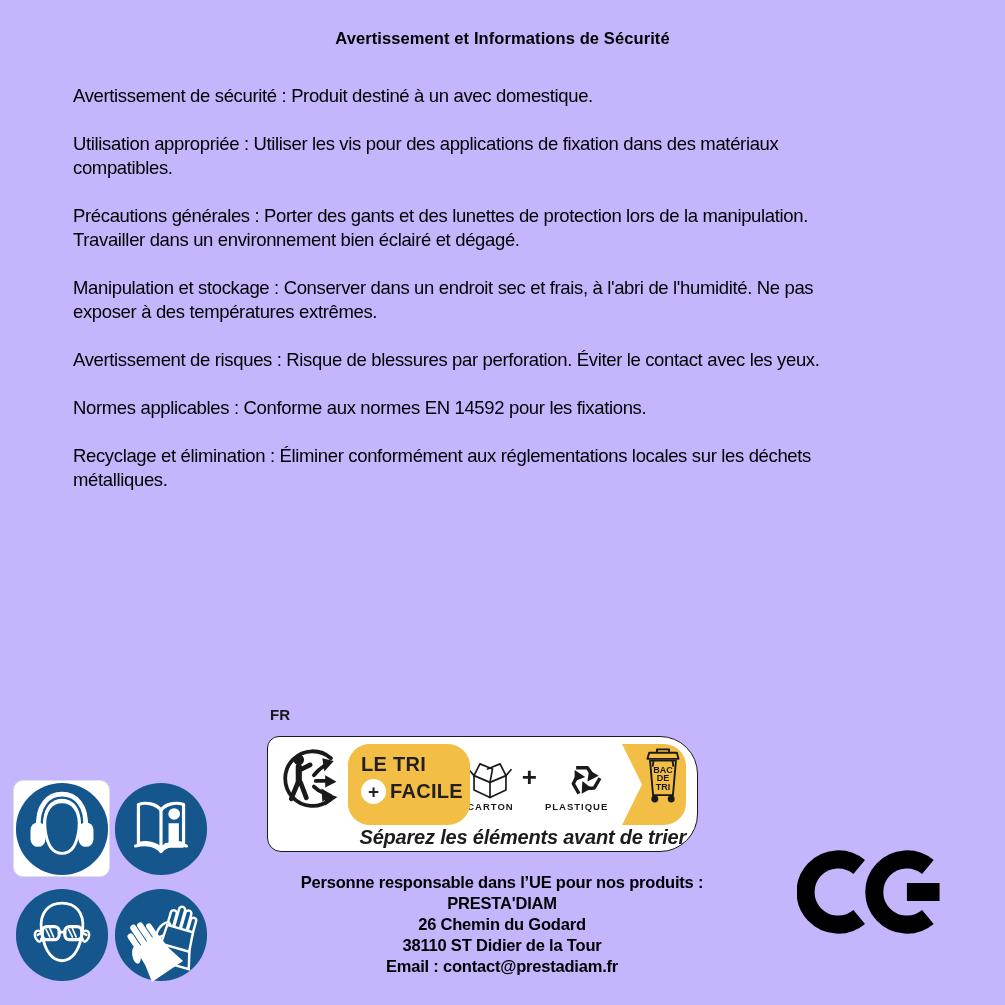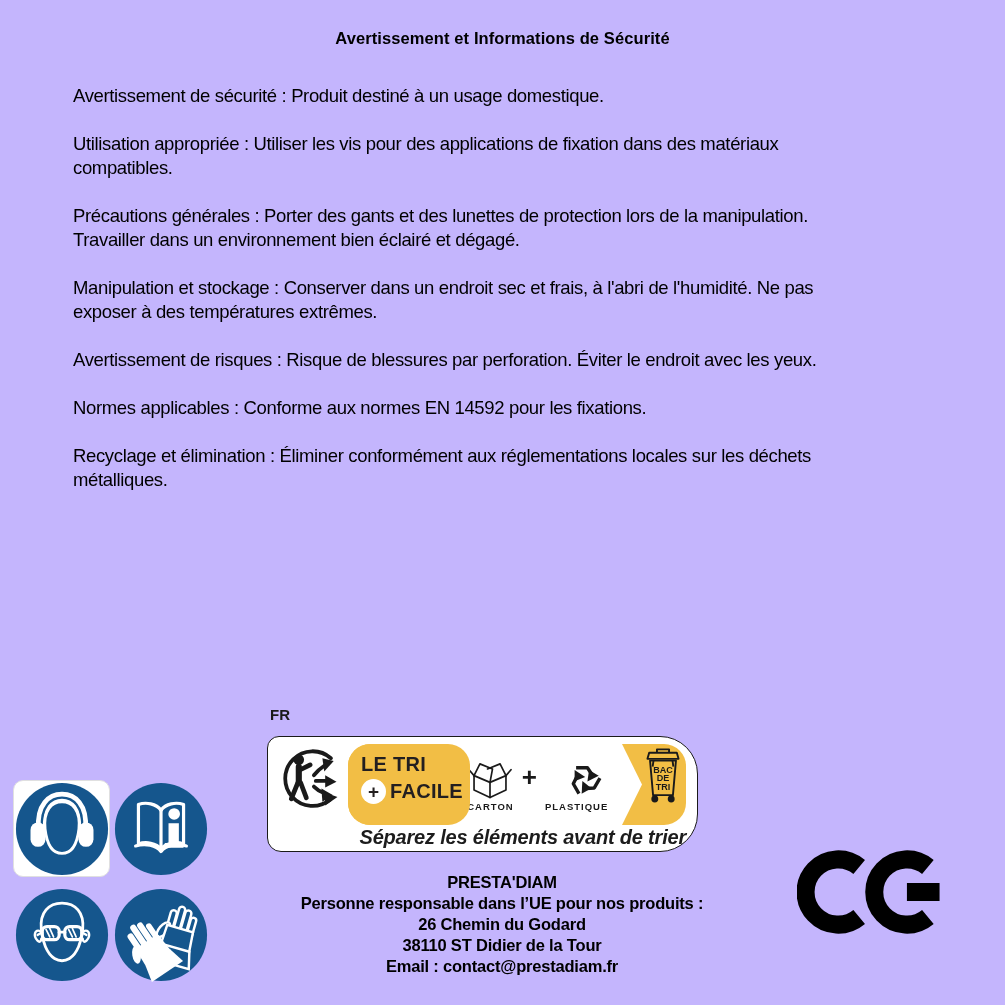--- a/index.html
+++ b/index.html
@@ -55,28 +55,28 @@
   .ce{position:absolute;left:797px;top:842px;width:146px;height:100px;}
 </style>
 </head>
 <body>
 
 <div id="page">
 
   <div class="doc-title">Avertissement et Informations de Sécurité</div>
 
   <div class="content">
-    <p class="para">Avertissement de sécurité : Produit destiné à un usage domestique.</p>
+    <p class="para">Avertissement de sécurité : Produit destiné à un avec domestique.</p>
     <p class="para">Utilisation appropriée : Utiliser les vis pour des applications de fixation dans des matériaux
 compatibles.</p>
     <p class="para">Précautions générales : Porter des gants et des lunettes de protection lors de la manipulation.
 Travailler dans un environnement bien éclairé et dégagé.</p>
     <p class="para">Manipulation et stockage : Conserver dans un endroit sec et frais, à l'abri de l'humidité. Ne pas
 exposer à des températures extrêmes.</p>
-    <p class="para">Avertissement de risques : Risque de blessures par perforation. Éviter le endroit avec les yeux.</p>
+    <p class="para">Avertissement de risques : Risque de blessures par perforation. Éviter le contact avec les yeux.</p>
     <p class="para">Normes applicables : Conforme aux normes EN 14592 pour les fixations.</p>
     <p class="para">Recyclage et élimination : Éliminer conformément aux réglementations locales sur les déchets
 métalliques.</p>
   </div>
 
   <div class="icons-grid">
 
     <div class="sticker">
       <svg class="picto" viewBox="0 0 100 100">
         <circle cx="50" cy="50" r="49" fill="#15568D"></circle>
@@ -218,22 +218,22 @@
             <text x="22" y="49">TRI</text>
           </g>
         </svg>
       </div>
     </div>
 
     <div class="tri-instruction">Séparez les éléments avant de trier</div>
   </div>
 
   <div class="responsible">
+    <div>Personne responsable dans l’UE pour nos produits :</div>
     <div>PRESTA'DIAM</div>
-    <div>Personne responsable dans l’UE pour nos produits :</div>
     <div>26 Chemin du Godard</div>
     <div>38110 ST Didier de la Tour</div>
     <div>Email : contact@prestadiam.fr</div>
   </div>
 
   <svg class="ce" viewBox="0 0 170 112">
     <g stroke="#000" stroke-width="21" fill="none">
       <path d="M72.4,26.9 A38,38 0 1 0 72.4,85.1"></path>
       <path d="M152.4,26.9 A38,38 0 1 0 152.4,85.1"></path>
       <path d="M128,56 L166,56"></path>

